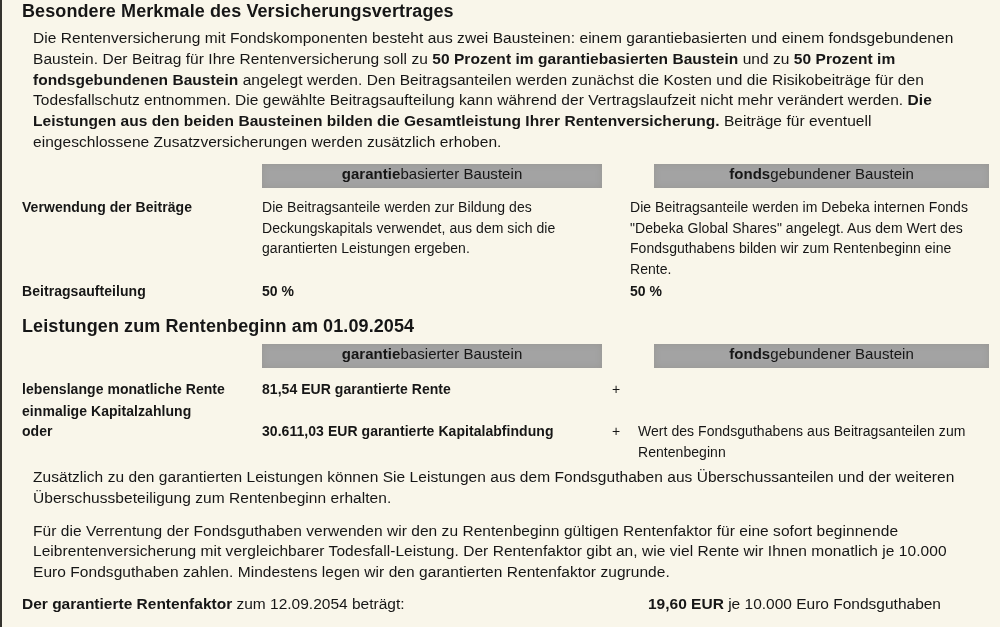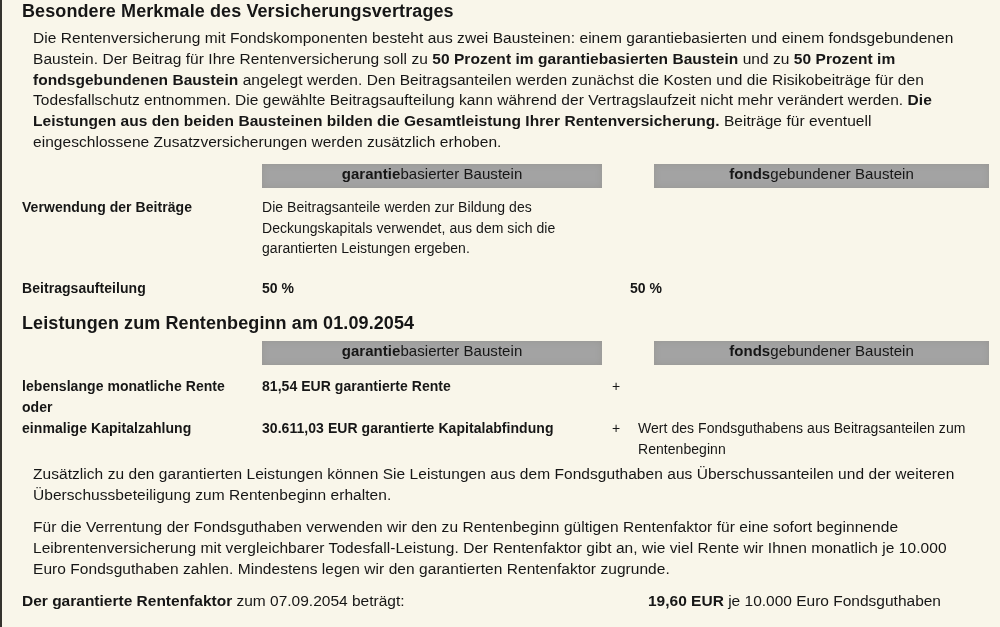--- a/index.html
+++ b/index.html
@@ -82,20 +82,21 @@
   <p class="para intro"><span>Die Rentenversicherung mit Fondskomponenten besteht aus zwei Bausteinen: einem garantiebasierten und einem fondsgebundenen Baustein. Der Beitrag für Ihre Rentenversicherung soll zu </span><b>50 Prozent im garantiebasierten Baustein</b><span> und zu </span><b>50 Prozent im fondsgebundenen Baustein</b><span> angelegt werden. Den Beitragsanteilen werden zunächst die Kosten und die Risikobeiträge für den Todesfallschutz entnommen. Die gewählte Beitragsaufteilung kann während der Vertragslaufzeit nicht mehr verändert werden. </span><b>Die Leistungen aus den beiden Bausteinen bilden die Gesamtleistung Ihrer Rentenversicherung.</b><span> Beiträge für eventuell eingeschlossene Zusatzversicherungen werden zusätzlich erhoben.</span></p>
 
   <div class="grid hdr-row">
     <div class="hdr-bar col2"><b>garantie</b><span>basierter Baustein</span></div>
     <div class="hdr-bar col3"><b>fonds</b><span>gebundener Baustein</span></div>
   </div>
 
   <div class="grid row-usage">
     <div class="cell c1">Verwendung der Beiträge</div>
     <div class="cell c2">Die Beitragsanteile werden zur Bildung des Deckungskapitals verwendet, aus dem sich die garantierten Leistungen ergeben.</div>
+    <div class="cell c3">Die Beitragsanteile werden im Debeka internen Fonds "Debeka Global Shares" angelegt. Aus dem Wert des Fondsguthabens bilden wir zum Rentenbeginn eine Rente.</div>
   </div>
 
   <div class="grid row-split">
     <div class="cell c1">Beitragsaufteilung</div>
     <div class="cell c2 bold">50 %</div>
     <div class="cell c3 bold">50 %</div>
   </div>
 
   <h2 class="section-title">Leistungen zum Rentenbeginn am 01.09.2054</h2>
 
@@ -105,30 +106,30 @@
   </div>
 
   <div class="grid row-pension">
     <div class="cell c1">lebenslange monatliche Rente</div>
     <div class="cell c2 bold nowrap">81,54 EUR garantierte Rente</div>
     <div class="cell cplus">+</div>
   </div>
 
   <div class="grid row-capital">
     <div class="cell c1">
+      <div>einmalige Kapitalzahlung</div>
       <div>oder</div>
-      <div>einmalige Kapitalzahlung</div>
     </div>
     <div class="cell c2 bold nowrap pad-line">30.611,03 EUR garantierte Kapitalabfindung</div>
     <div class="cell cplus pad-line">+</div>
     <div class="cell c3 pad-line" style="padding-left:8px;">Wert des Fondsguthabens aus Beitragsanteilen zum Rentenbeginn</div>
   </div>
 
   <p class="para note-surplus">Zusätzlich zu den garantierten Leistungen können Sie Leistungen aus dem Fondsguthaben aus Überschussanteilen und der weiteren Überschussbeteiligung zum Rentenbeginn erhalten.</p>
 
   <p class="para note-factor">Für die Verrentung der Fondsguthaben verwenden wir den zu Rentenbeginn gültigen Rentenfaktor für eine sofort beginnende Leibrentenversicherung mit vergleichbarer Todesfall-Leistung. Der Rentenfaktor gibt an, wie viel Rente wir Ihnen monatlich je 10.000 Euro Fondsguthaben zahlen. Mindestens legen wir den garantierten Rentenfaktor zugrunde.</p>
 
   <div class="factor-line">
-    <span><b>Der garantierte Rentenfaktor</b><span> zum 07.09.2054 beträgt:</span></span>
+    <span><b>Der garantierte Rentenfaktor</b><span> zum 12.09.2054 beträgt:</span></span>
     <span class="factor-value"><b>19,60 EUR</b><span> je 10.000 Euro Fondsguthaben</span></span>
   </div>
 
 </div>
 
 </body></html>

